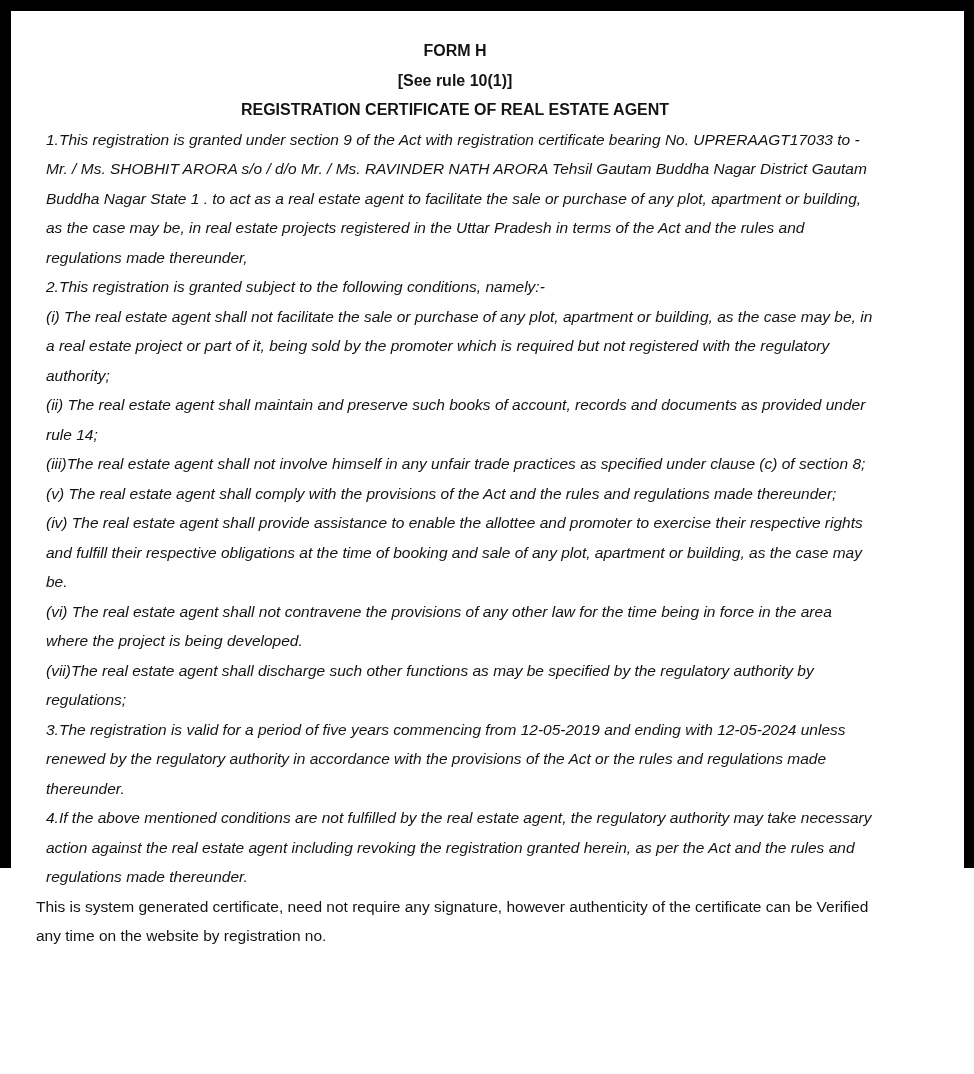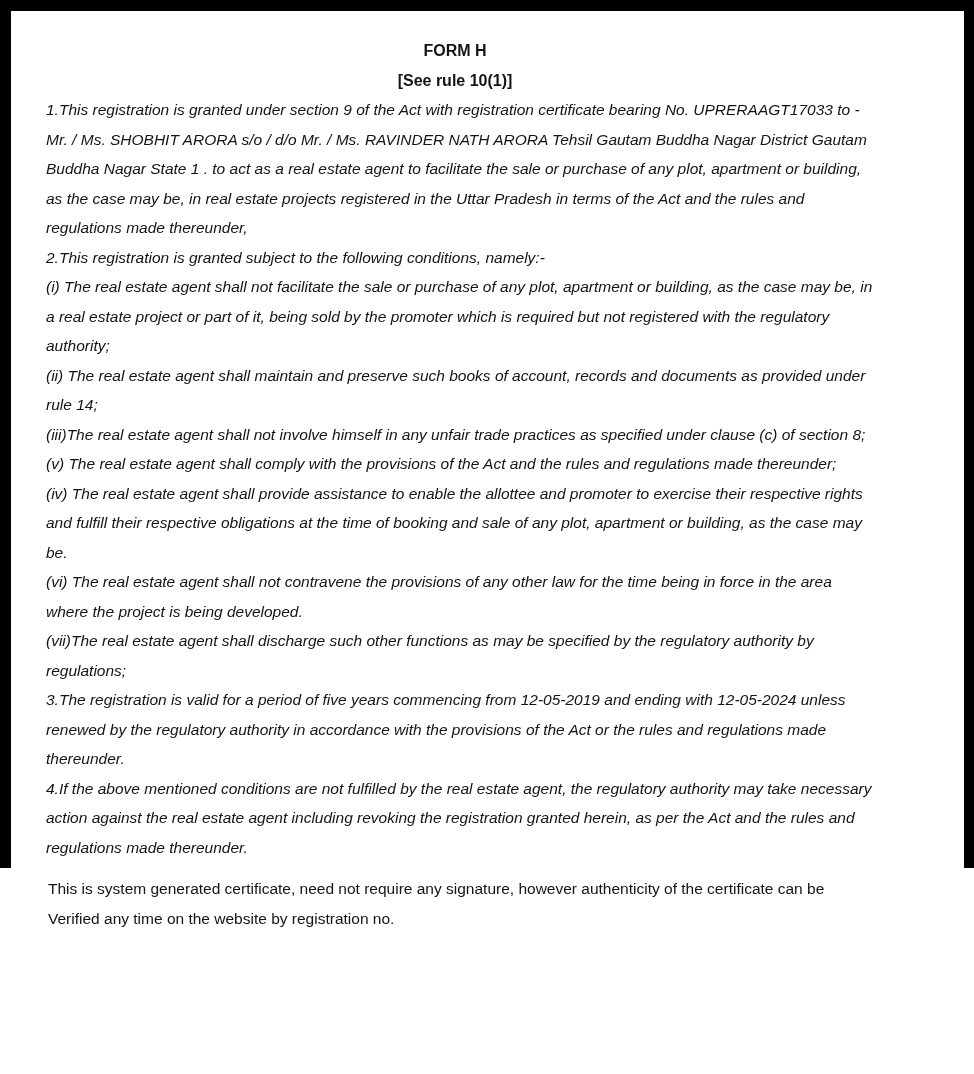--- a/index.html
+++ b/index.html
@@ -41,31 +41,32 @@
     text-align: center;
     font-weight: bold;
     font-size: 16px;
     margin: 0;
   }
   .body-text p {
     margin: 0 0 0 10px;
     font-style: italic;
   }
   .footer-text {
-    margin: 12px;
+    margin: 0;
   }
 </style>
 </head>
 <body>
 
 <div class="frame"></div>
 
 <div class="content">
   <p class="heading">FORM H</p>
   <p class="heading">[See rule 10(1)]</p>
+  <p class="heading">REGISTRATION CERTIFICATE OF REAL ESTATE AGENT</p>
 
   <div class="body-text">
     <p>1.This registration is granted under section 9 of the Act with registration certificate bearing No. UPRERAAGT17033 to - Mr. / Ms. SHOBHIT ARORA s/o / d/o Mr. / Ms. RAVINDER NATH ARORA Tehsil Gautam Buddha Nagar District Gautam Buddha Nagar State 1 . to act as a real estate agent to facilitate the sale or purchase of any plot, apartment or building, as the case may be, in real estate projects registered in the Uttar Pradesh in terms of the Act and the rules and regulations made thereunder,</p>
     <p>2.This registration is granted subject to the following conditions, namely:-</p>
     <p>(i) The real estate agent shall not facilitate the sale or purchase of any plot, apartment or building, as the case may be, in a real estate project or part of it, being sold by the promoter which is required but not registered with the regulatory authority;</p>
     <p>(ii) The real estate agent shall maintain and preserve such books of account, records and documents as provided under rule 14;</p>
     <p>(iii)The real estate agent shall not involve himself in any unfair trade practices as specified under clause (c) of section 8;</p>
     <p>(v) The real estate agent shall comply with the provisions of the Act and the rules and regulations made thereunder;</p>
     <p>(iv) The real estate agent shall provide assistance to enable the allottee and promoter to exercise their respective rights and fulfill their respective obligations at the time of booking and sale of any plot, apartment or building, as the case may be.</p>
     <p>(vi) The real estate agent shall not contravene the provisions of any other law for the time being in force in the area where the project is being developed.</p>

